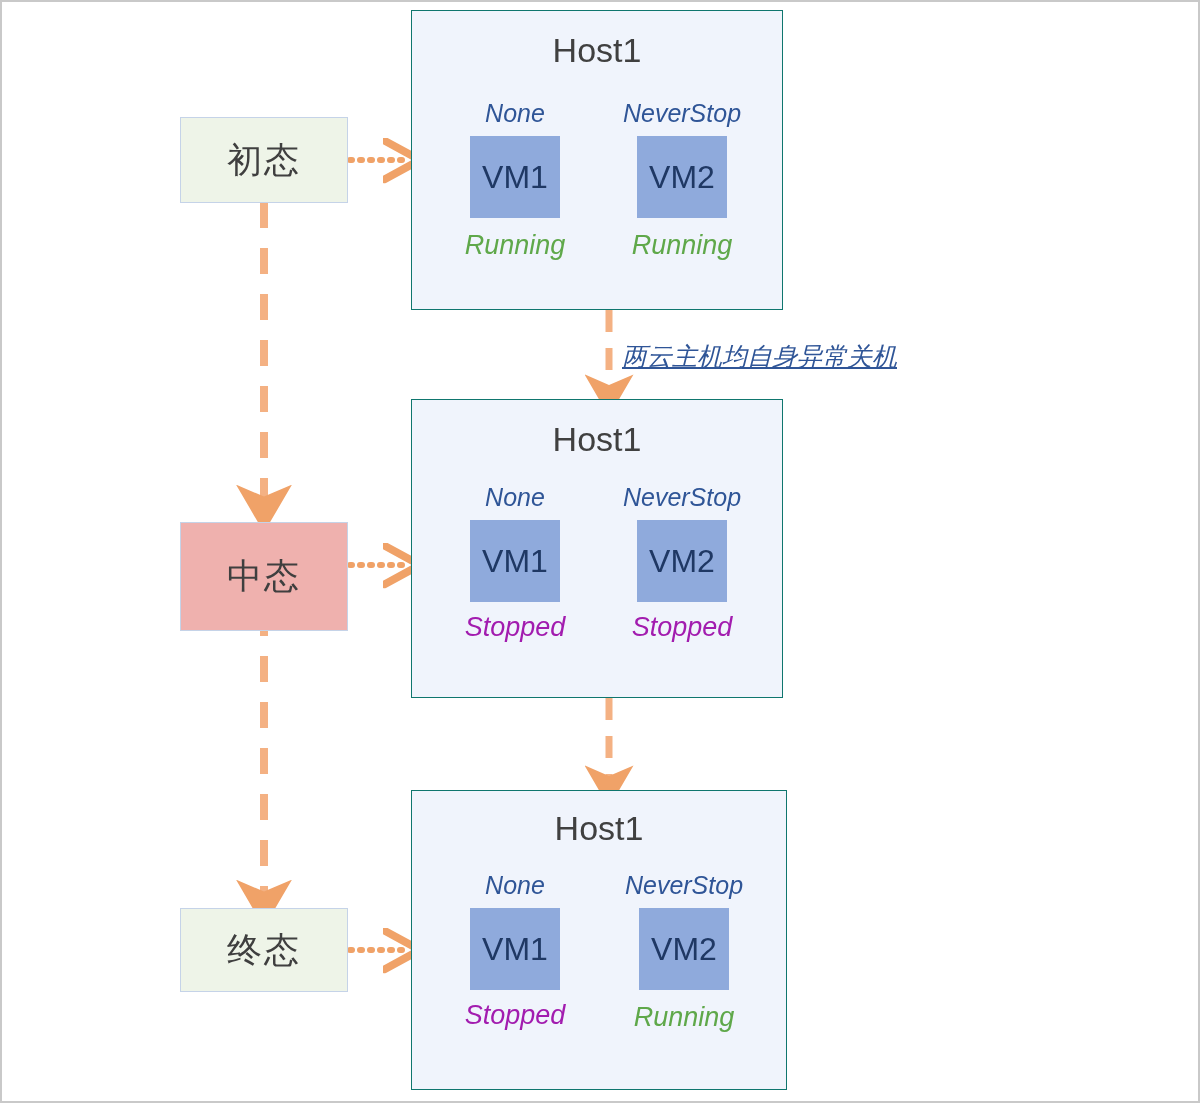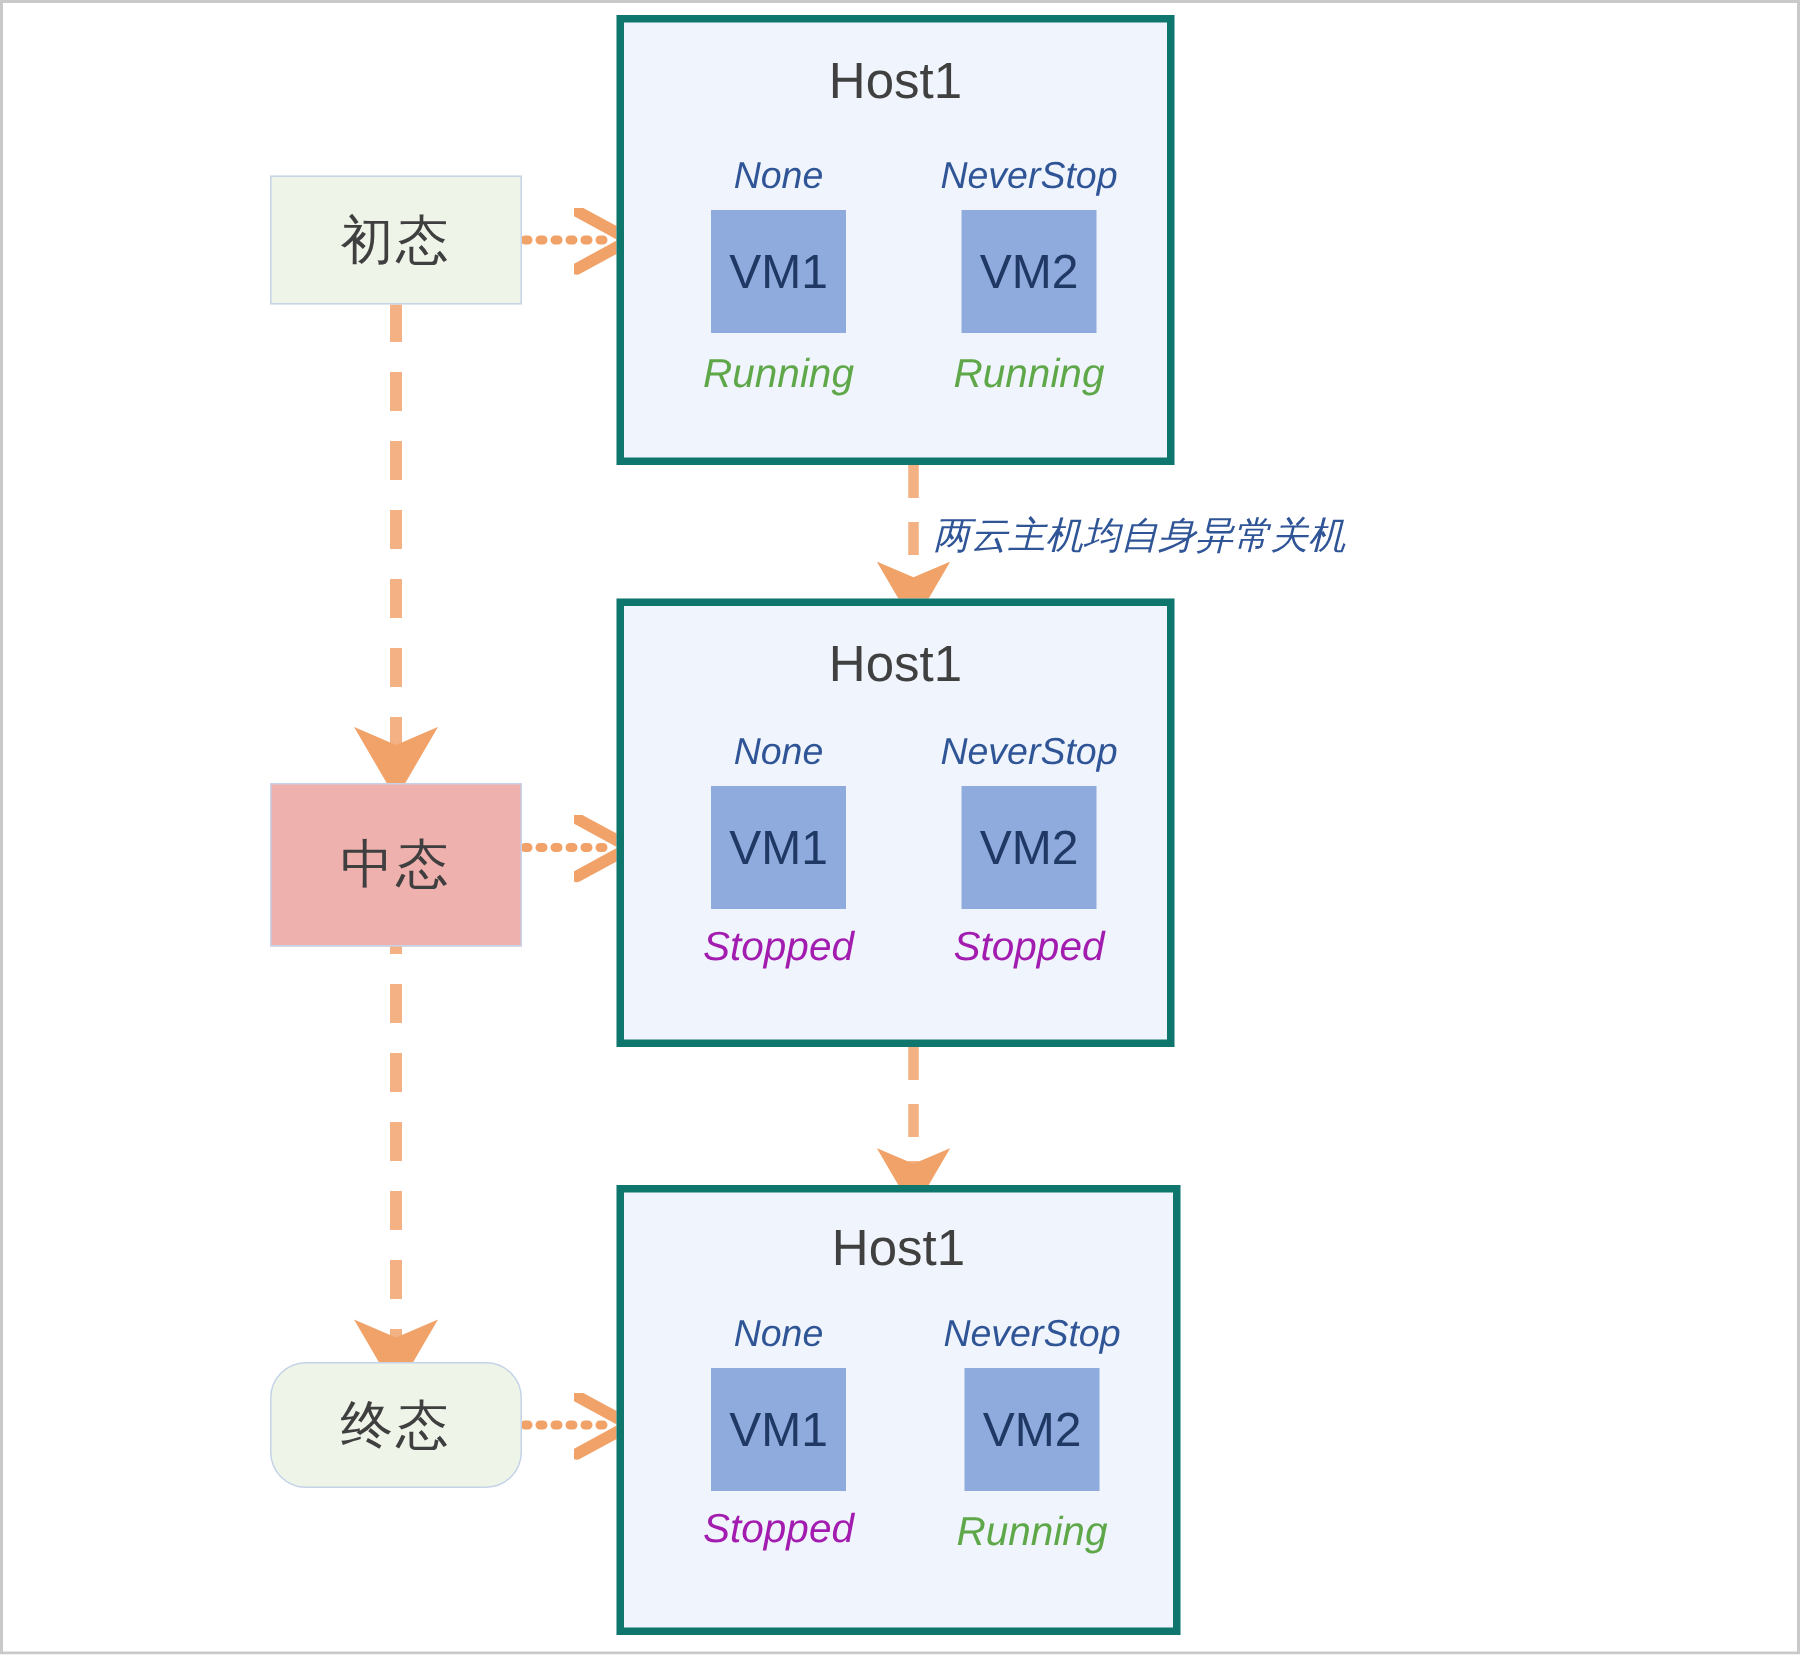--- a/index.html
+++ b/index.html
@@ -26,28 +26,28 @@
     border: 1px solid #c5d3e8;
     display: flex;
     align-items: center;
     justify-content: center;
     font-size: 35px;
     color: #3f3f3f;
     letter-spacing: 2px;
   }
   .state-initial { background: #EEF4E8; }
   .state-middle  { background: #EFB1AE; }
-  .state-final   { background: #EEF4E8; border-radius: 24px; }
+  .state-final   { background: #EEF4E8; }
 
   
   .host-box {
     position: absolute;
     box-sizing: border-box;
     background: #F0F4FC;
-    border: 5px solid #0f766e;
+    border: 1px solid #0f766e;
   }
   .host-title {
     position: absolute;
     left: 0;
     right: 0;
     text-align: center;
     font-size: 34px;
     color: #404040;
   }
   .vm-group {
@@ -124,21 +124,21 @@
       <line x1="348" y1="563" x2="400" y2="563" stroke="#F0A268" stroke-width="6" stroke-dasharray="2 8" stroke-linecap="round" marker-end="url(#arrowOpen)"></line>
       <line x1="348" y1="948" x2="400" y2="948" stroke="#F0A268" stroke-width="6" stroke-dasharray="2 8" stroke-linecap="round" marker-end="url(#arrowOpen)"></line>
     </g>
 
     <g>
       <line x1="607" y1="308" x2="607" y2="392" stroke="#F4B183" stroke-width="7" stroke-dasharray="22 16" marker-end="url(#arrowSolid)"></line>
       <line x1="607" y1="696" x2="607" y2="783" stroke="#F4B183" stroke-width="7" stroke-dasharray="22 16" marker-end="url(#arrowSolid)"></line>
     </g>
   </svg>
 
-  <div class="edge-label" style="left:620px; top:338px;">两云主机均自身异常关机</div>
+  <div class="edge-label" style="left:620px; top:338px;text-decoration:underline;">两云主机均自身异常关机</div>
 
   <div class="state-box state-initial" style="left:178px; top:115px; width:168px; height:86px;">
     <span>初态</span>
   </div>
 
   <div class="state-box state-middle" style="left:178px; top:520px; width:168px; height:109px;">
     <span>中态</span>
   </div>
 
   <div class="state-box state-final" style="left:178px; top:906px; width:168px; height:84px;">

